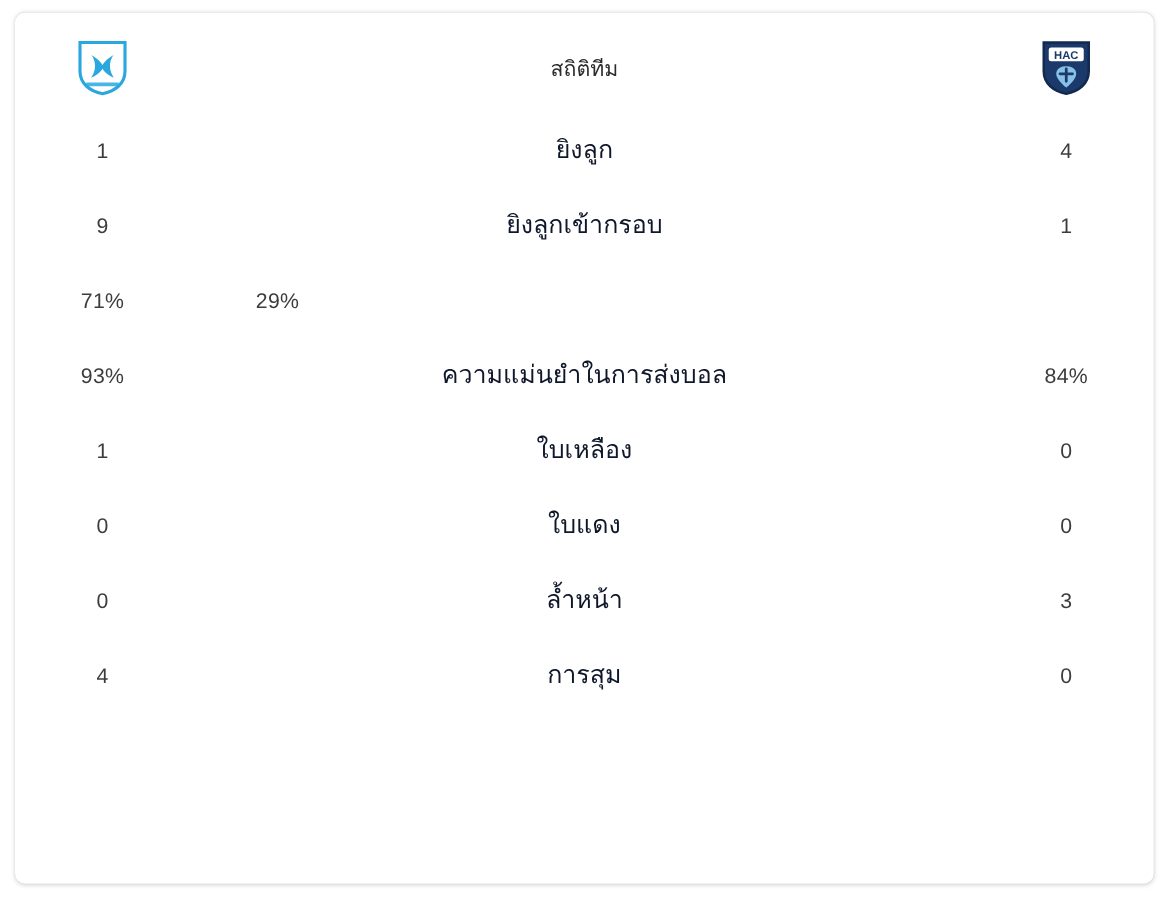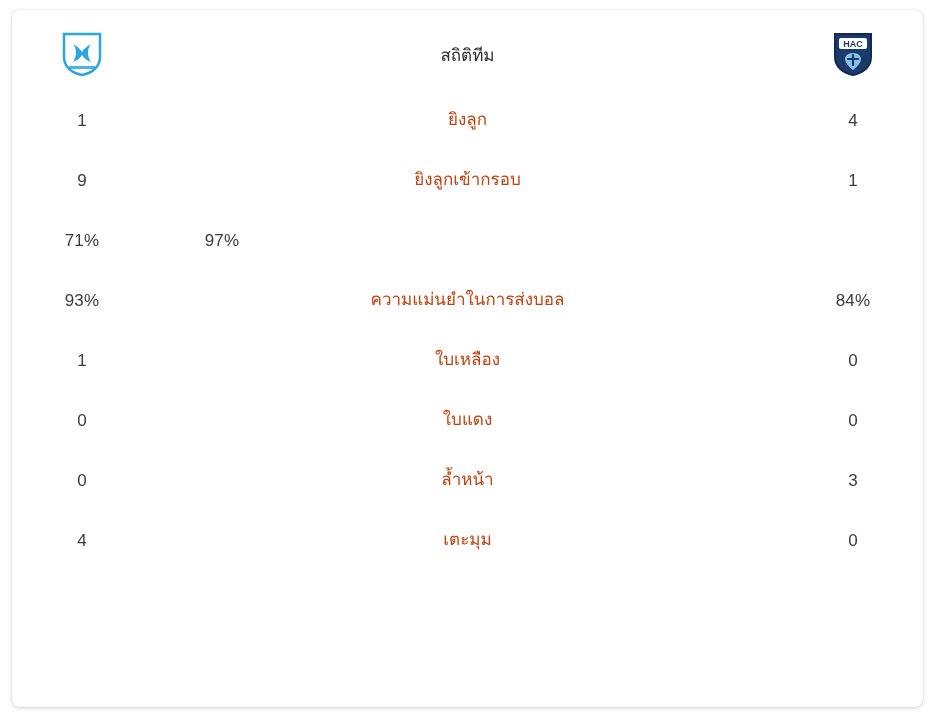--- a/index.html
+++ b/index.html
@@ -44,22 +44,22 @@
     align-items: center;
     justify-content: center;
     font-size: 17px;
     color: #3c3c3c;
   }
   .col-mid {
     flex: 1 1 auto;
     display: flex;
     align-items: center;
     justify-content: center;
-    font-size: 17px;
-    color: #c2410c;
+    font-size: 20px;
+    color: #0f172a;
   }
   .col-right {
     width: 140px;
     display: flex;
     align-items: flex-end;
     justify-content: center;
     font-size: 17px;
     color: #3c3c3c;
   }
   .header-row .col-mid {
@@ -116,21 +116,21 @@
     </div>
 
     <div class="row">
       <div class="col-left value">9</div>
       <div class="col-mid stat-label">ยิงลูกเข้ากรอบ</div>
       <div class="col-right value">1</div>
     </div>
 
     <div class="row">
       <div class="col-left value">71%</div>
-      <div class="col-right value">97%</div>
+      <div class="col-right value">29%</div>
     </div>
 
 
     <div class="row">
       <div class="col-left value">93%</div>
       <div class="col-mid stat-label">ความแม่นยำในการส่งบอล</div>
       <div class="col-right value">84%</div>
     </div>
 
 
@@ -147,18 +147,18 @@
     </div>
 
     <div class="row">
       <div class="col-left value">0</div>
       <div class="col-mid stat-label">ล้ำหน้า</div>
       <div class="col-right value">3</div>
     </div>
 
     <div class="row">
       <div class="col-left value">4</div>
-      <div class="col-mid stat-label">เตะมุม</div>
+      <div class="col-mid stat-label">การสุม</div>
       <div class="col-right value">0</div>
     </div>
 
   </div>
 </div>
 
 </body></html>

